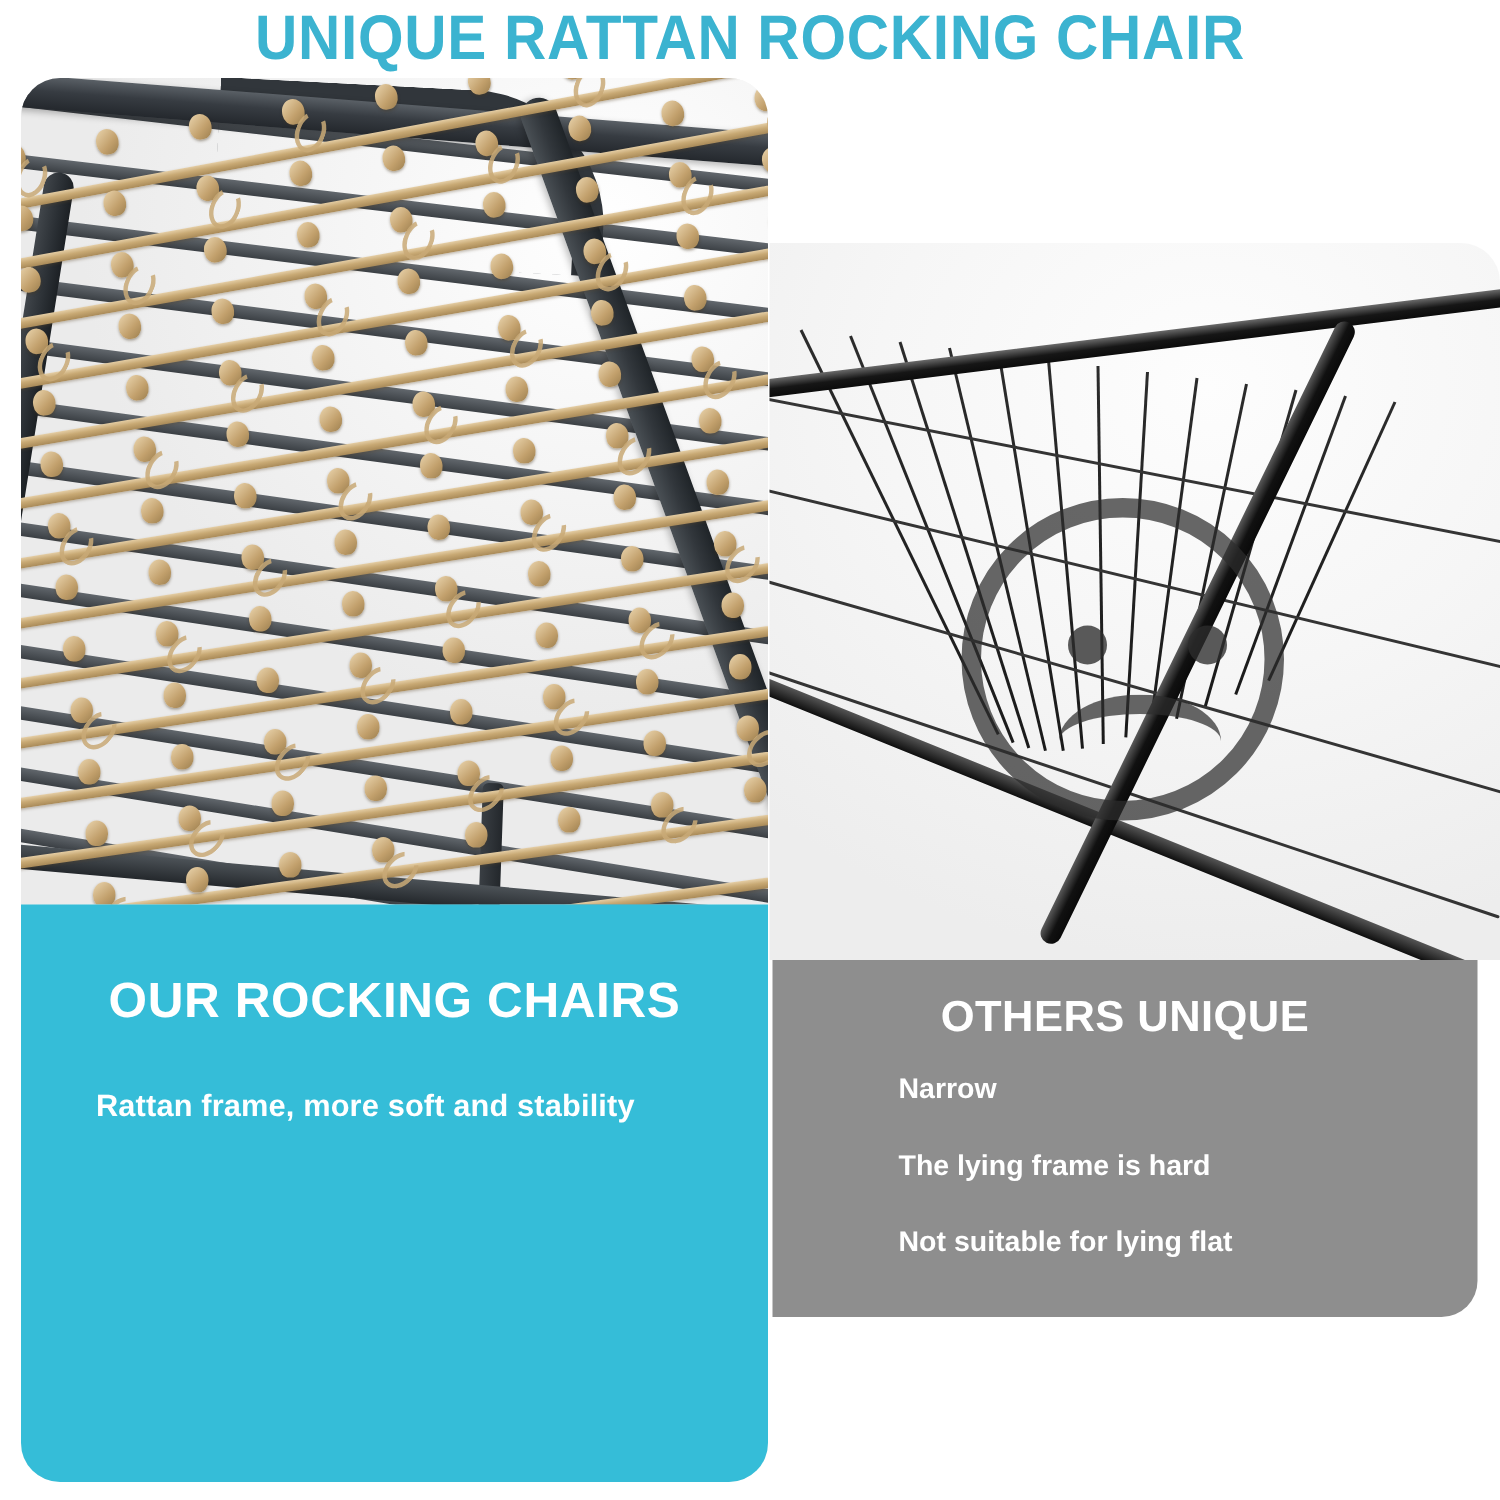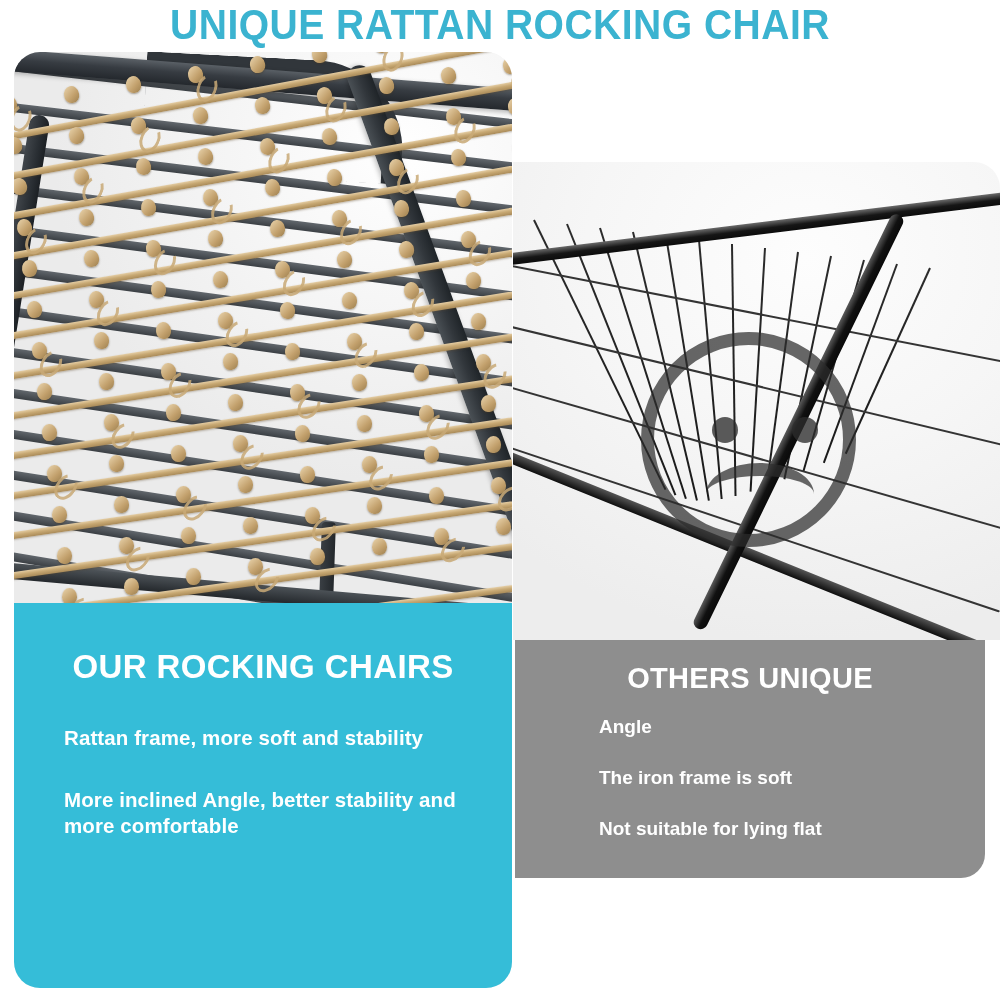--- a/index.html
+++ b/index.html
@@ -373,21 +373,20 @@
           <div class="knot" style="left: 490px; top: 516px; transform: rotate(0deg);"></div>
           <div class="loop" style="left: 499px; top: 524px; transform: rotate(44deg);"></div>
           <div class="knot" style="left: 552px; top: 506px; transform: rotate(0deg);"></div>
         </div>
     </div>
 
     <div class="cyan-panel">
       <div class="cyan-head">OUR ROCKING CHAIRS</div>
       <div class="cyan-list">
         <div class="cyan-li">Rattan frame, more soft and stability</div>
-        <div class="cyan-li">More inclined Angle, better stability and more comfortable</div>
       </div>
     </div>
   </div>
 
   <div class="right-photo">
     <div class="wires-v" id="wv">
         <div class="wv" style="left: 20px; top: 58px; height: 300px; transform: rotate(-26deg);"></div>
         <div class="wv" style="left: 53px; top: 62px; height: 292px; transform: rotate(-21.8deg);"></div>
         <div class="wv" style="left: 86px; top: 66px; height: 284px; transform: rotate(-17.6deg);"></div>
         <div class="wv" style="left: 119px; top: 70px; height: 276px; transform: rotate(-13.4deg);"></div>
@@ -413,19 +412,19 @@
     <div class="sadface">
       <div class="eye l"></div>
       <div class="eye r"></div>
       <div class="mouth"></div>
     </div>
   </div>
 
   <div class="gray-panel">
     <div class="gray-head">OTHERS UNIQUE</div>
     <div class="gray-list">
-      <div class="gray-li">Angle</div>
-      <div class="gray-li">The iron frame is soft</div>
+      <div class="gray-li">Narrow</div>
+      <div class="gray-li">The lying frame is hard</div>
       <div class="gray-li">Not suitable for lying flat</div>
     </div>
   </div>
 
 </div>
 
 </body></html>

